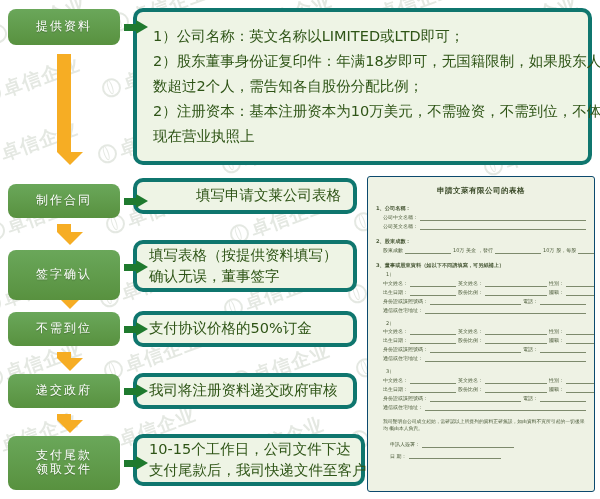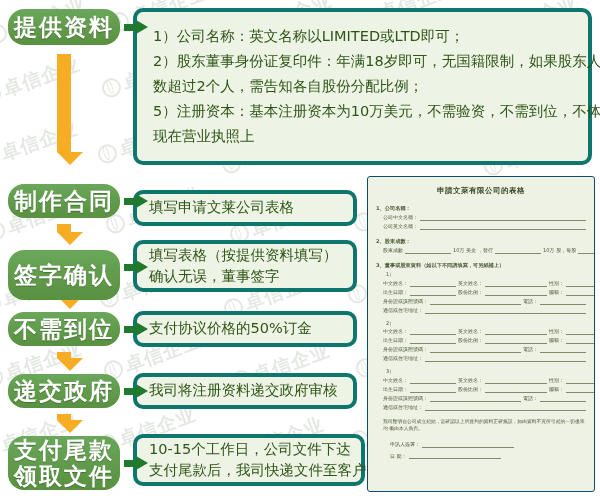--- a/index.html
+++ b/index.html
@@ -48,24 +48,24 @@
     border:1px solid #cfd6cb;
   }
 
   
   .chip{
     position:absolute;
     left:8px;
     width:112px;
     background:#5e9c4f;
     background:linear-gradient(to bottom,#6aa75a 0%,#58913f 100%);
-    border-radius:16px;
+    border-radius:8px;
     color:#ffffff;
-    font-weight:bold;
-    font-size:23px;
+    font-weight:normal;
+    font-size:12px;
     letter-spacing:2px;
     text-align:center;
     display:flex;
     align-items:center;
     justify-content:center;
     flex-direction:column;
     line-height:1.15;
     z-index:20;
     text-shadow:0 1px 1px rgba(0,0,0,.25);
     box-sizing:border-box;
@@ -295,25 +295,25 @@
     </div>
   <div class="harrow" style="top:456px;">
       <div class="shaft"></div>
       <div class="head"></div>
     </div>
 
   <div class="box box-big">
     <div class="ln">1）公司名称：英文名称以LIMITED或LTD即可；</div>
     <div class="ln">2）股东董事身份证复印件：年满18岁即可，无国籍限制，如果股东人</div>
     <div class="ln">数超过2个人，需告知各自股份分配比例；</div>
-    <div class="ln">5）注册资本：基本注册资本为10万美元，不需验资，不需到位，不体</div>
+    <div class="ln">2）注册资本：基本注册资本为10万美元，不需验资，不需到位，不体</div>
     <div class="ln">现在营业执照上</div>
   </div>
 
-  <div class="box box-sm" style="top:190px;height:36px;">
+  <div class="box box-sm" style="top:178px;height:36px;text-align:right;">
     <div>填写申请文莱公司表格</div>
   </div>
 
   <div class="box box-sm" style="top:240px;height:52px;">
     <div>填写表格（按提供资料填写）</div>
     <div>确认无误，董事签字</div>
   </div>
 
   <div class="box box-sm" style="top:311px;height:36px;">
     <div>支付协议价格的50%订金</div>

